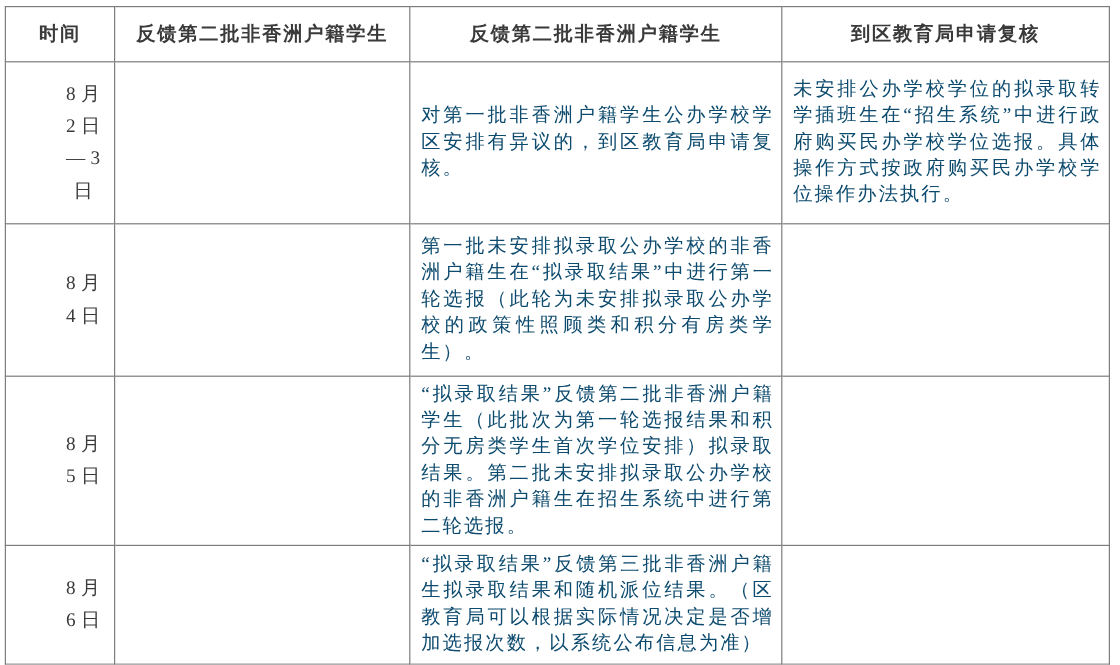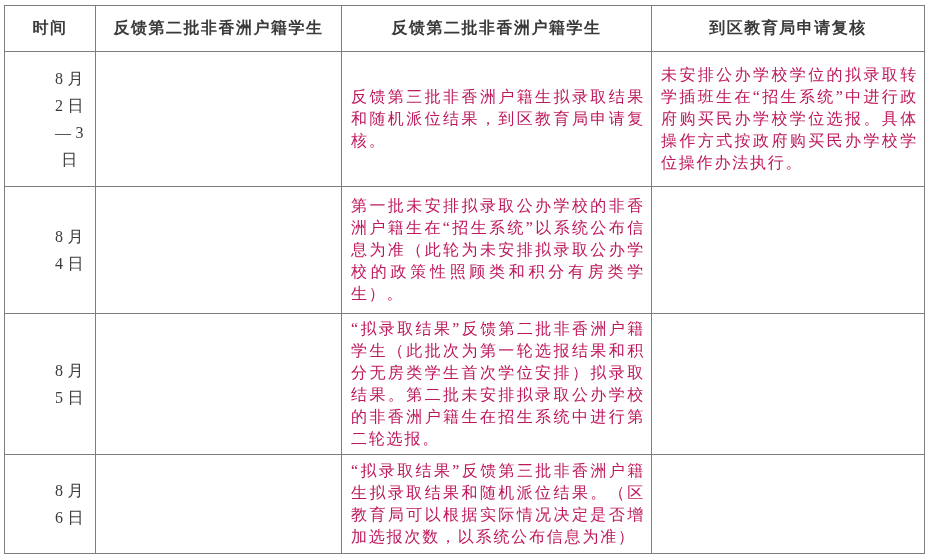--- a/index.html
+++ b/index.html
@@ -61,21 +61,21 @@
     padding-left: 44px;
   }
   td.content {
     font-size: 16px;
     line-height: 22px;
     letter-spacing: 1.8px;
     text-align: justify;
     text-justify: inter-character;
     vertical-align: middle;
     padding: 4px 6px 4px 9px;
-    color: #be185d;
+    color: #0c4a6e;
   }
 </style>
 </head>
 <body>
 
 <div class="page">
   <table class="schedule">
     <colgroup>
       <col class="c-time">
       <col class="c-xz">
@@ -88,27 +88,27 @@
         <th>反馈第二批非香洲户籍学生</th>
         <th>反馈第二批非香洲户籍学生</th>
         <th>到区教育局申请复核</th>
       </tr>
     </thead>
     <tbody>
       <tr class="r0">
         <td class="time">8月2日
 —3日</td>
         <td class="content"></td>
-        <td class="content">反馈第三批非香洲户籍生拟录取结果和随机派位结果，到区教育局申请复核。</td>
+        <td class="content">对第一批非香洲户籍学生公办学校学区安排有异议的，到区教育局申请复核。</td>
         <td class="content">未安排公办学校学位的拟录取转学插班生在“招生系统”中进行政府购买民办学校学位选报。具体操作方式按政府购买民办学校学位操作办法执行。</td>
       </tr>
       <tr class="r1">
         <td class="time">8月4日</td>
         <td class="content"></td>
-        <td class="content">第一批未安排拟录取公办学校的非香洲户籍生在“招生系统”以系统公布信息为准（此轮为未安排拟录取公办学校的政策性照顾类和积分有房类学生）。</td>
+        <td class="content">第一批未安排拟录取公办学校的非香洲户籍生在“拟录取结果”中进行第一轮选报（此轮为未安排拟录取公办学校的政策性照顾类和积分有房类学生）。</td>
         <td class="content"></td>
       </tr>
       <tr class="r2">
         <td class="time">8月5日</td>
         <td class="content"></td>
         <td class="content">“拟录取结果”反馈第二批非香洲户籍学生（此批次为第一轮选报结果和积分无房类学生首次学位安排）拟录取结果。第二批未安排拟录取公办学校的非香洲户籍生在招生系统中进行第二轮选报。</td>
         <td class="content"></td>
       </tr>
       <tr class="r3">
         <td class="time">8月6日</td>

